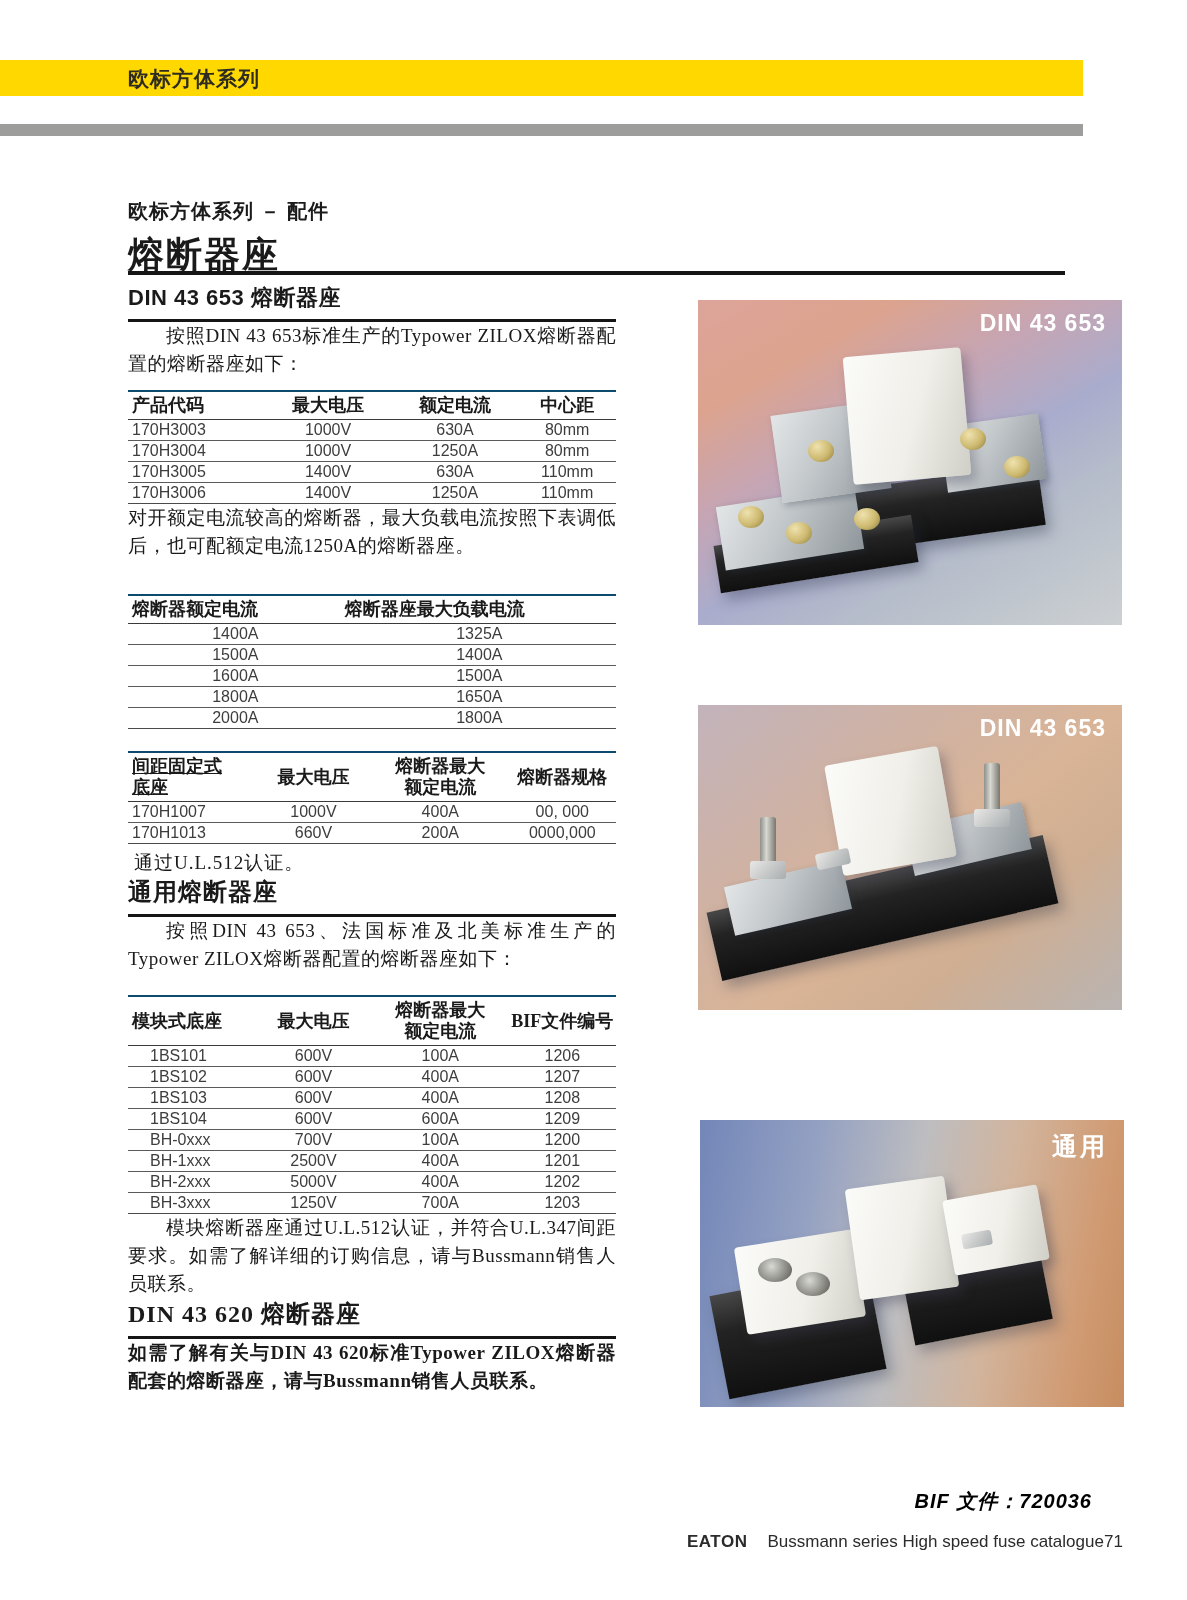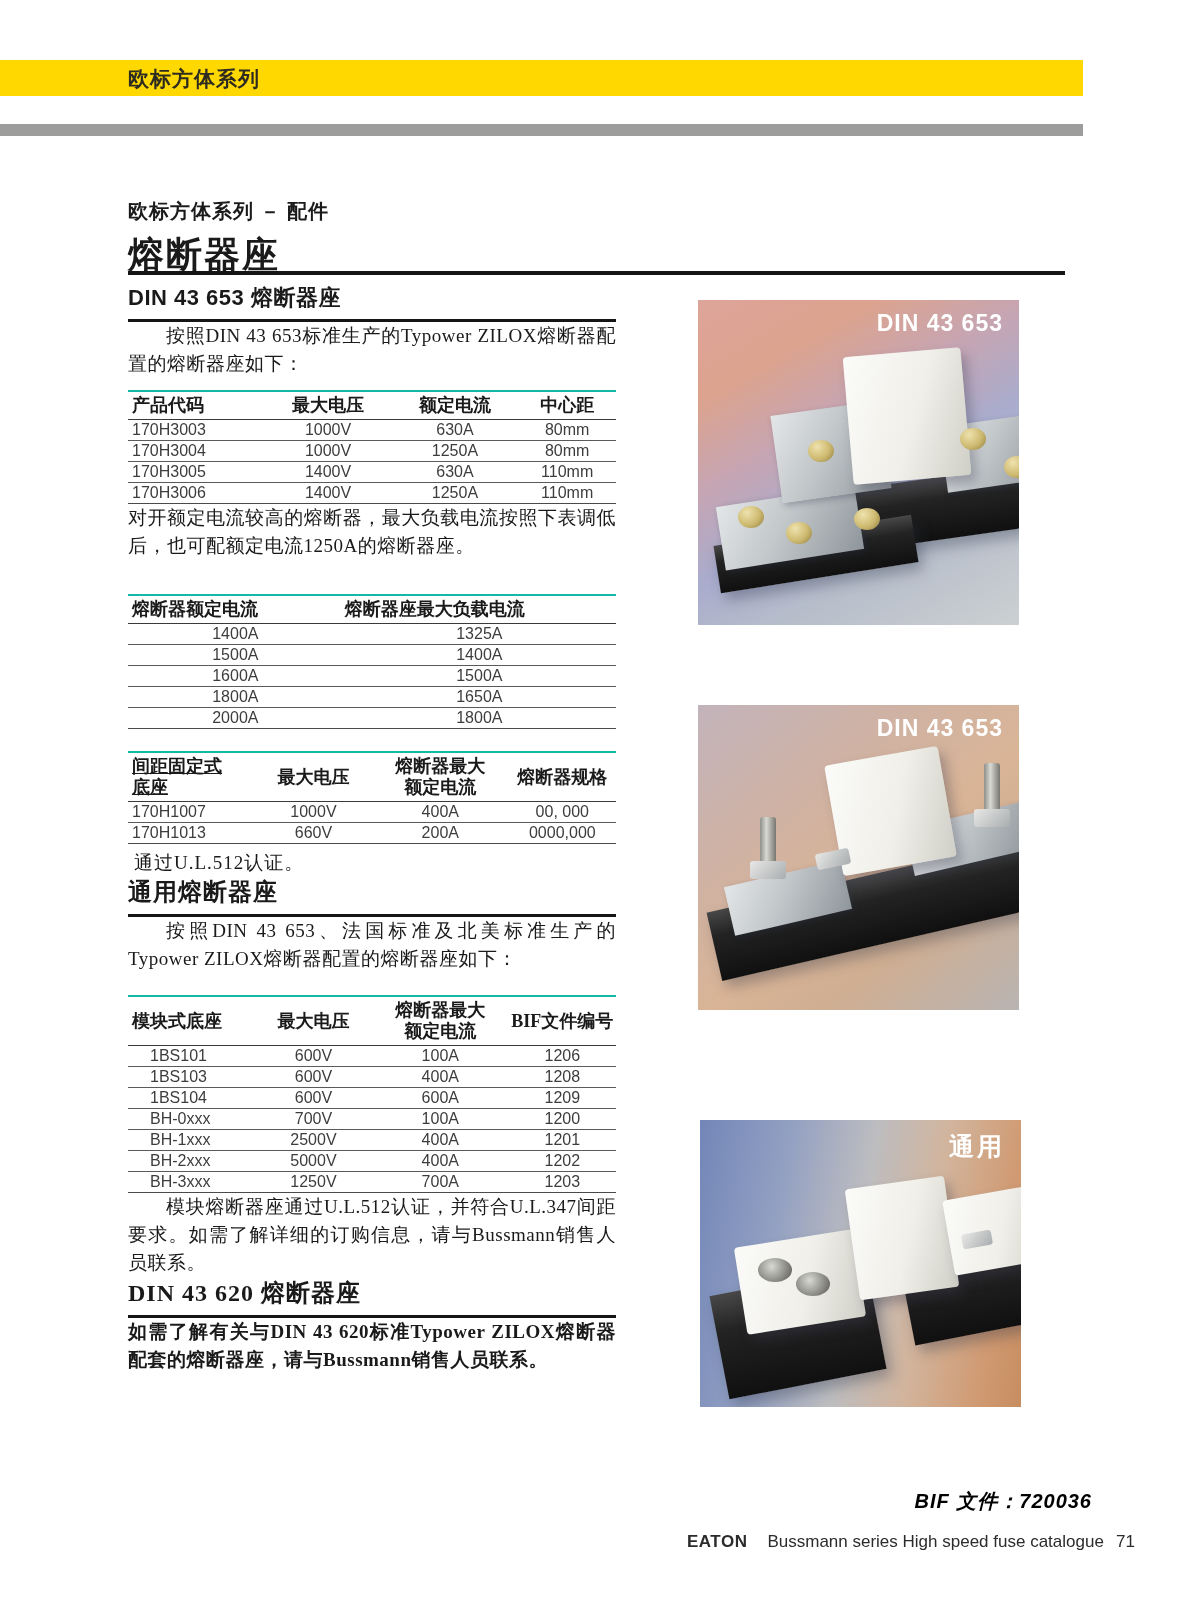--- a/index.html
+++ b/index.html
@@ -21,21 +21,21 @@
   
   .left-col { position:absolute; left:128px; top:283px; width:488px; }
 
   h2.sec-sans { font-family:"Liberation Sans","DejaVu Sans",sans-serif; font-size:22px; font-weight:bold;
                 margin:0; padding-bottom:6px; border-bottom:3px solid #151515; letter-spacing:0.5px; }
   h2.sec-serif { font-size:24px; font-weight:bold; margin:0; padding-bottom:6px; border-bottom:3px solid #151515; letter-spacing:1px; }
 
   p.body { font-size:19px; line-height:28px; margin:0; text-align:justify; letter-spacing:0.5px; }
   p.indent { text-indent:2em; }
 
-  table.data { width:100%; border-collapse:collapse; border-top:2px solid #14b8a6; border-bottom:1.5px solid #4a4a4a; }
+  table.data { width:100%; border-collapse:collapse; border-top:2px solid #0c4a6e; border-bottom:1.5px solid #4a4a4a; }
   table.data th { font-family:"Liberation Serif","DejaVu Serif",serif; font-weight:bold; font-size:18px;
                   padding:3px 2px; border-bottom:1.5px solid #3a3a3a; white-space:pre-line; line-height:21px; text-align:center; }
   table.data td { font-family:"Liberation Sans","DejaVu Sans",sans-serif; font-size:16px; color:#3d3d3d;
                   padding:1px 2px; border-bottom:1.2px solid #5a5a5a; text-align:center; }
   table.data tr:last-child td { border-bottom:none; }
 
   
   .t1 th:nth-child(1){ width:28%; text-align:left; padding-left:4px; }
   .t1 th:nth-child(2){ width:26%; } .t1 th:nth-child(3){ width:26%; } .t1 th:nth-child(4){ width:20%; }
   .t1 td:first-child { text-align:left; padding-left:4px; }
@@ -52,21 +52,21 @@
   .t4 th:nth-child(1){ width:26%; text-align:left; padding-left:4px; }
   .t4 th:nth-child(2){ width:24%; } .t4 th:nth-child(3){ width:28%; } .t4 th:nth-child(4){ width:22%; }
   .t4 td:first-child { text-align:left; padding-left:22px; }
 
   .note-small { font-size:19px; margin:6px 0 0 6px; letter-spacing:1px; }
 
   .mt6{margin-top:6px;} .mt8{margin-top:8px;} .mt10{margin-top:10px;font-weight:bold;} .mt12{margin-top:12px;}
   .mt20{margin-top:20px;} .mt22{margin-top:22px;} .mt34{margin-top:34px;}
 
   
-  .photo { position:absolute; width:321px; overflow:hidden; }
+  .photo { position:absolute; width:414px; overflow:hidden;padding-left:10px; }
   .photo1 { left:698px; top:300px; height:325px;
             background:linear-gradient(150deg,#dda49a 0%,#dca38e 20%,#c6a5b3 38%,#a9accd 56%,#b6bdca 72%,#ccd0d2 100%); }
   .photo2 { left:698px; top:705px; height:305px;
             background:linear-gradient(140deg,#c2b3bb 0%,#cfb2a4 30%,#d9b496 55%,#cfae92 72%,#b9b4b2 100%); }
   .photo3 { left:700px; top:1120px; height:287px;
             background:linear-gradient(100deg,#7286b8 0%,#93a0c2 25%,#bdbdc0 48%,#d2b49c 68%,#d09a72 88%,#c78d60 100%); }
   .photo-label { position:absolute; top:10px; right:16px; color:#ffffff; font-weight:bold; font-size:23px;
                  font-family:"Liberation Sans","DejaVu Sans",sans-serif; letter-spacing:1px; }
   .photo3 .photo-label { font-family:"Liberation Serif","DejaVu Serif",serif; font-size:25px; letter-spacing:3px; }
 
@@ -75,21 +75,21 @@
   .metal { background:linear-gradient(125deg,#e3e6e7 0%,#c2c7ca 45%,#8f969b 100%); box-shadow:2px 3px 6px rgba(40,50,70,.3); }
   .whitefuse { background:linear-gradient(110deg,#fbfbf9 0%,#f0efe9 55%,#cfcfc7 100%); border-radius:4px;
                box-shadow:5px 8px 12px rgba(60,60,80,.35); }
   .bolt { border-radius:50%; background:radial-gradient(circle at 35% 30%,#efe2ae,#cdb96f 55%,#8d7b3e 100%); }
   .nut  { border-radius:3px; background:linear-gradient(135deg,#e8e8e6,#a9adaf); }
   .stud { background:linear-gradient(90deg,#8f8f8b,#d9d9d3 40%,#77776f); border-radius:3px; }
 
   
   .bif-note { position:absolute; top:1488px; right:95px; font-family:"Liberation Sans","DejaVu Sans",sans-serif;
               font-weight:bold; font-style:italic; font-size:20px; color:#000000; letter-spacing:1px; }
-  .footer-row { position:absolute; left:687px; right:52px; top:1532px; display:flex; align-items:baseline;
+  .footer-row { position:absolute; left:687px; right:64px; top:1532px; display:flex; align-items:baseline;
                 font-family:"Liberation Sans","DejaVu Sans",sans-serif; font-size:17px; color:#2b2b2b; }
   .footer-row .brand { font-weight:bold; letter-spacing:0.5px; }
   .footer-row .cat { margin-left:20px; font-weight:500; }
   .footer-row .pageno { margin-left:auto; }
 </style>
 </head>
 <body>
 
 <div class="page">
 
@@ -220,20 +220,26 @@
 额定电流</th>
             <th>BIF文件编号</th>
           </tr>
         </thead>
       <tbody>
           <tr>
             <td>1BS101</td>
             <td>600V</td>
             <td>100A</td>
             <td>1206</td>
+          </tr>
+          <tr>
+            <td>1BS102</td>
+            <td>600V</td>
+            <td>400A</td>
+            <td>1207</td>
           </tr>
           <tr>
             <td>1BS103</td>
             <td>600V</td>
             <td>400A</td>
             <td>1208</td>
           </tr>
           <tr>
             <td>1BS104</td>
             <td>600V</td>

